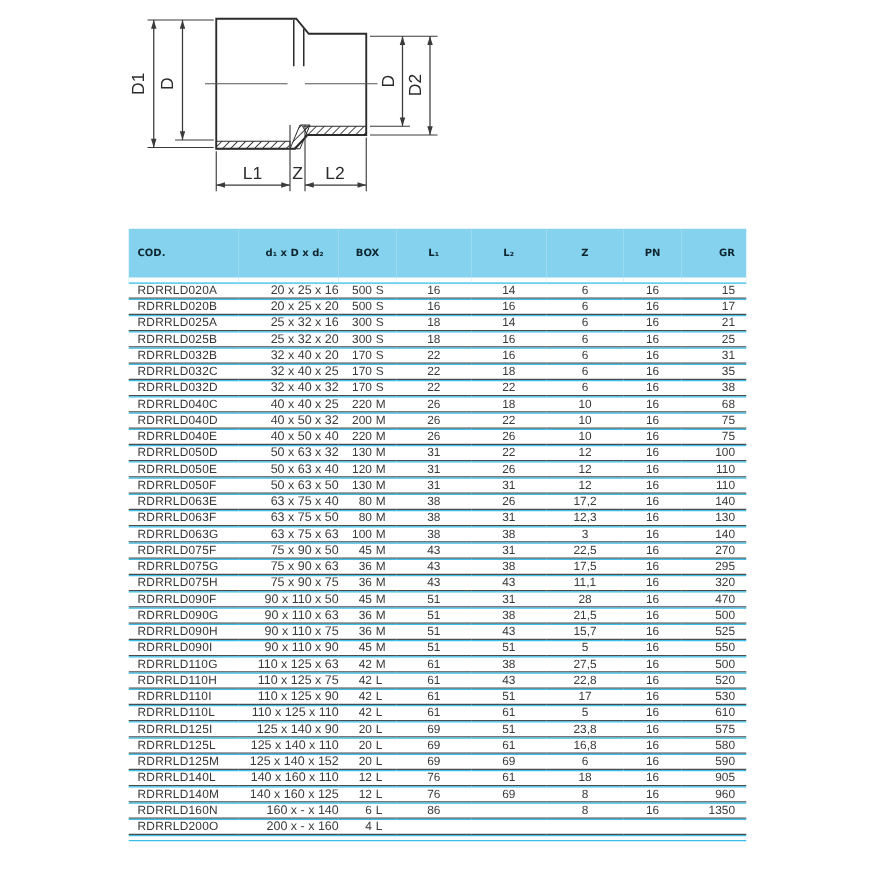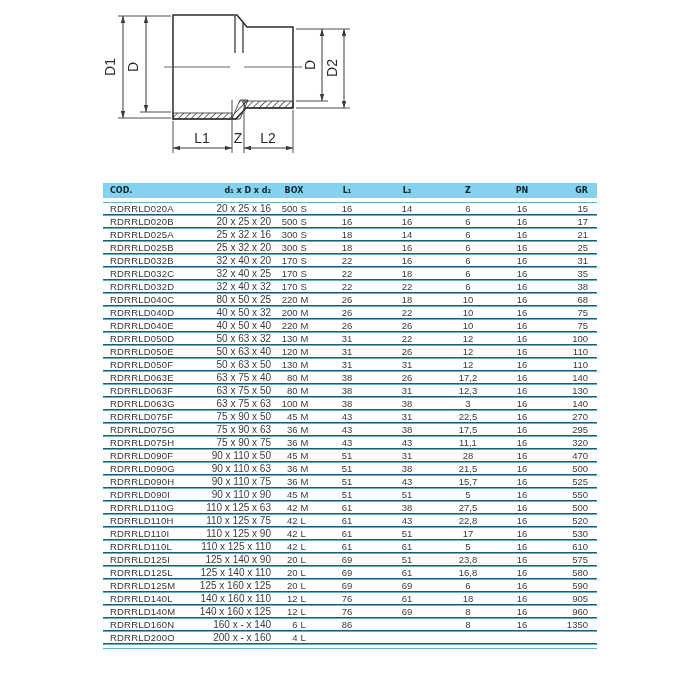--- a/index.html
+++ b/index.html
@@ -15,21 +15,21 @@
     font-family:"Liberation Sans",sans-serif;color:var(--ink);
     overflow:hidden;
   }
   .diagram{position:absolute;left:80px;top:0px;}
 
   .table-wrap{position:absolute;left:103px;top:183px;width:494px;}
   table{border-collapse:separate;border-spacing:0;width:100%;table-layout:fixed;}
   thead th{
     background:var(--header-bg);color:#0e2630;
     font-family:"DejaVu Sans",sans-serif;
-    font-size:8px;font-weight:bold;height:15px;padding:0;
+    font-size:8px;font-weight:bold;height:15px;padding:12px;
     border-bottom:4px solid #ffffff; 
     white-space:nowrap;overflow:hidden;
   }
   tbody td{
     font-size:9.5px;height:11px;line-height:11px;padding:0;
     color:var(--ink);white-space:nowrap;overflow:hidden;
     border-top:1.5px solid var(--cyan);
     border-bottom:1px solid var(--line-dark);
   }
   .c-cod, th.h-cod{text-align:left;padding-left:7px;}
@@ -210,21 +210,21 @@
     <td class="c-dim">32 x 40 x 32</td>
     <td class="c-box"><span class="bn">170</span><span class="bu">S</span></td>
     <td class="c-l1">22</td>
     <td class="c-l2">22</td>
     <td class="c-z">6</td>
     <td class="c-pn">16</td>
     <td class="c-gr">38</td>
   </tr>
         <tr>
     <td class="c-cod">RDRRLD040C</td>
-    <td class="c-dim">80 x 50 x 25</td>
+    <td class="c-dim">40 x 40 x 25</td>
     <td class="c-box"><span class="bn">220</span><span class="bu">M</span></td>
     <td class="c-l1">26</td>
     <td class="c-l2">18</td>
     <td class="c-z">10</td>
     <td class="c-pn">16</td>
     <td class="c-gr">68</td>
   </tr>
         <tr>
     <td class="c-cod">RDRRLD040D</td>
     <td class="c-dim">40 x 50 x 32</td>
@@ -430,21 +430,21 @@
     <td class="c-dim">125 x 140 x 110</td>
     <td class="c-box"><span class="bn">20</span><span class="bu">L</span></td>
     <td class="c-l1">69</td>
     <td class="c-l2">61</td>
     <td class="c-z">16,8</td>
     <td class="c-pn">16</td>
     <td class="c-gr">580</td>
   </tr>
         <tr>
     <td class="c-cod">RDRRLD125M</td>
-    <td class="c-dim">125 x 160 x 125</td>
+    <td class="c-dim">125 x 140 x 152</td>
     <td class="c-box"><span class="bn">20</span><span class="bu">L</span></td>
     <td class="c-l1">69</td>
     <td class="c-l2">69</td>
     <td class="c-z">6</td>
     <td class="c-pn">16</td>
     <td class="c-gr">590</td>
   </tr>
         <tr>
     <td class="c-cod">RDRRLD140L</td>
     <td class="c-dim">140 x 160 x 110</td>

